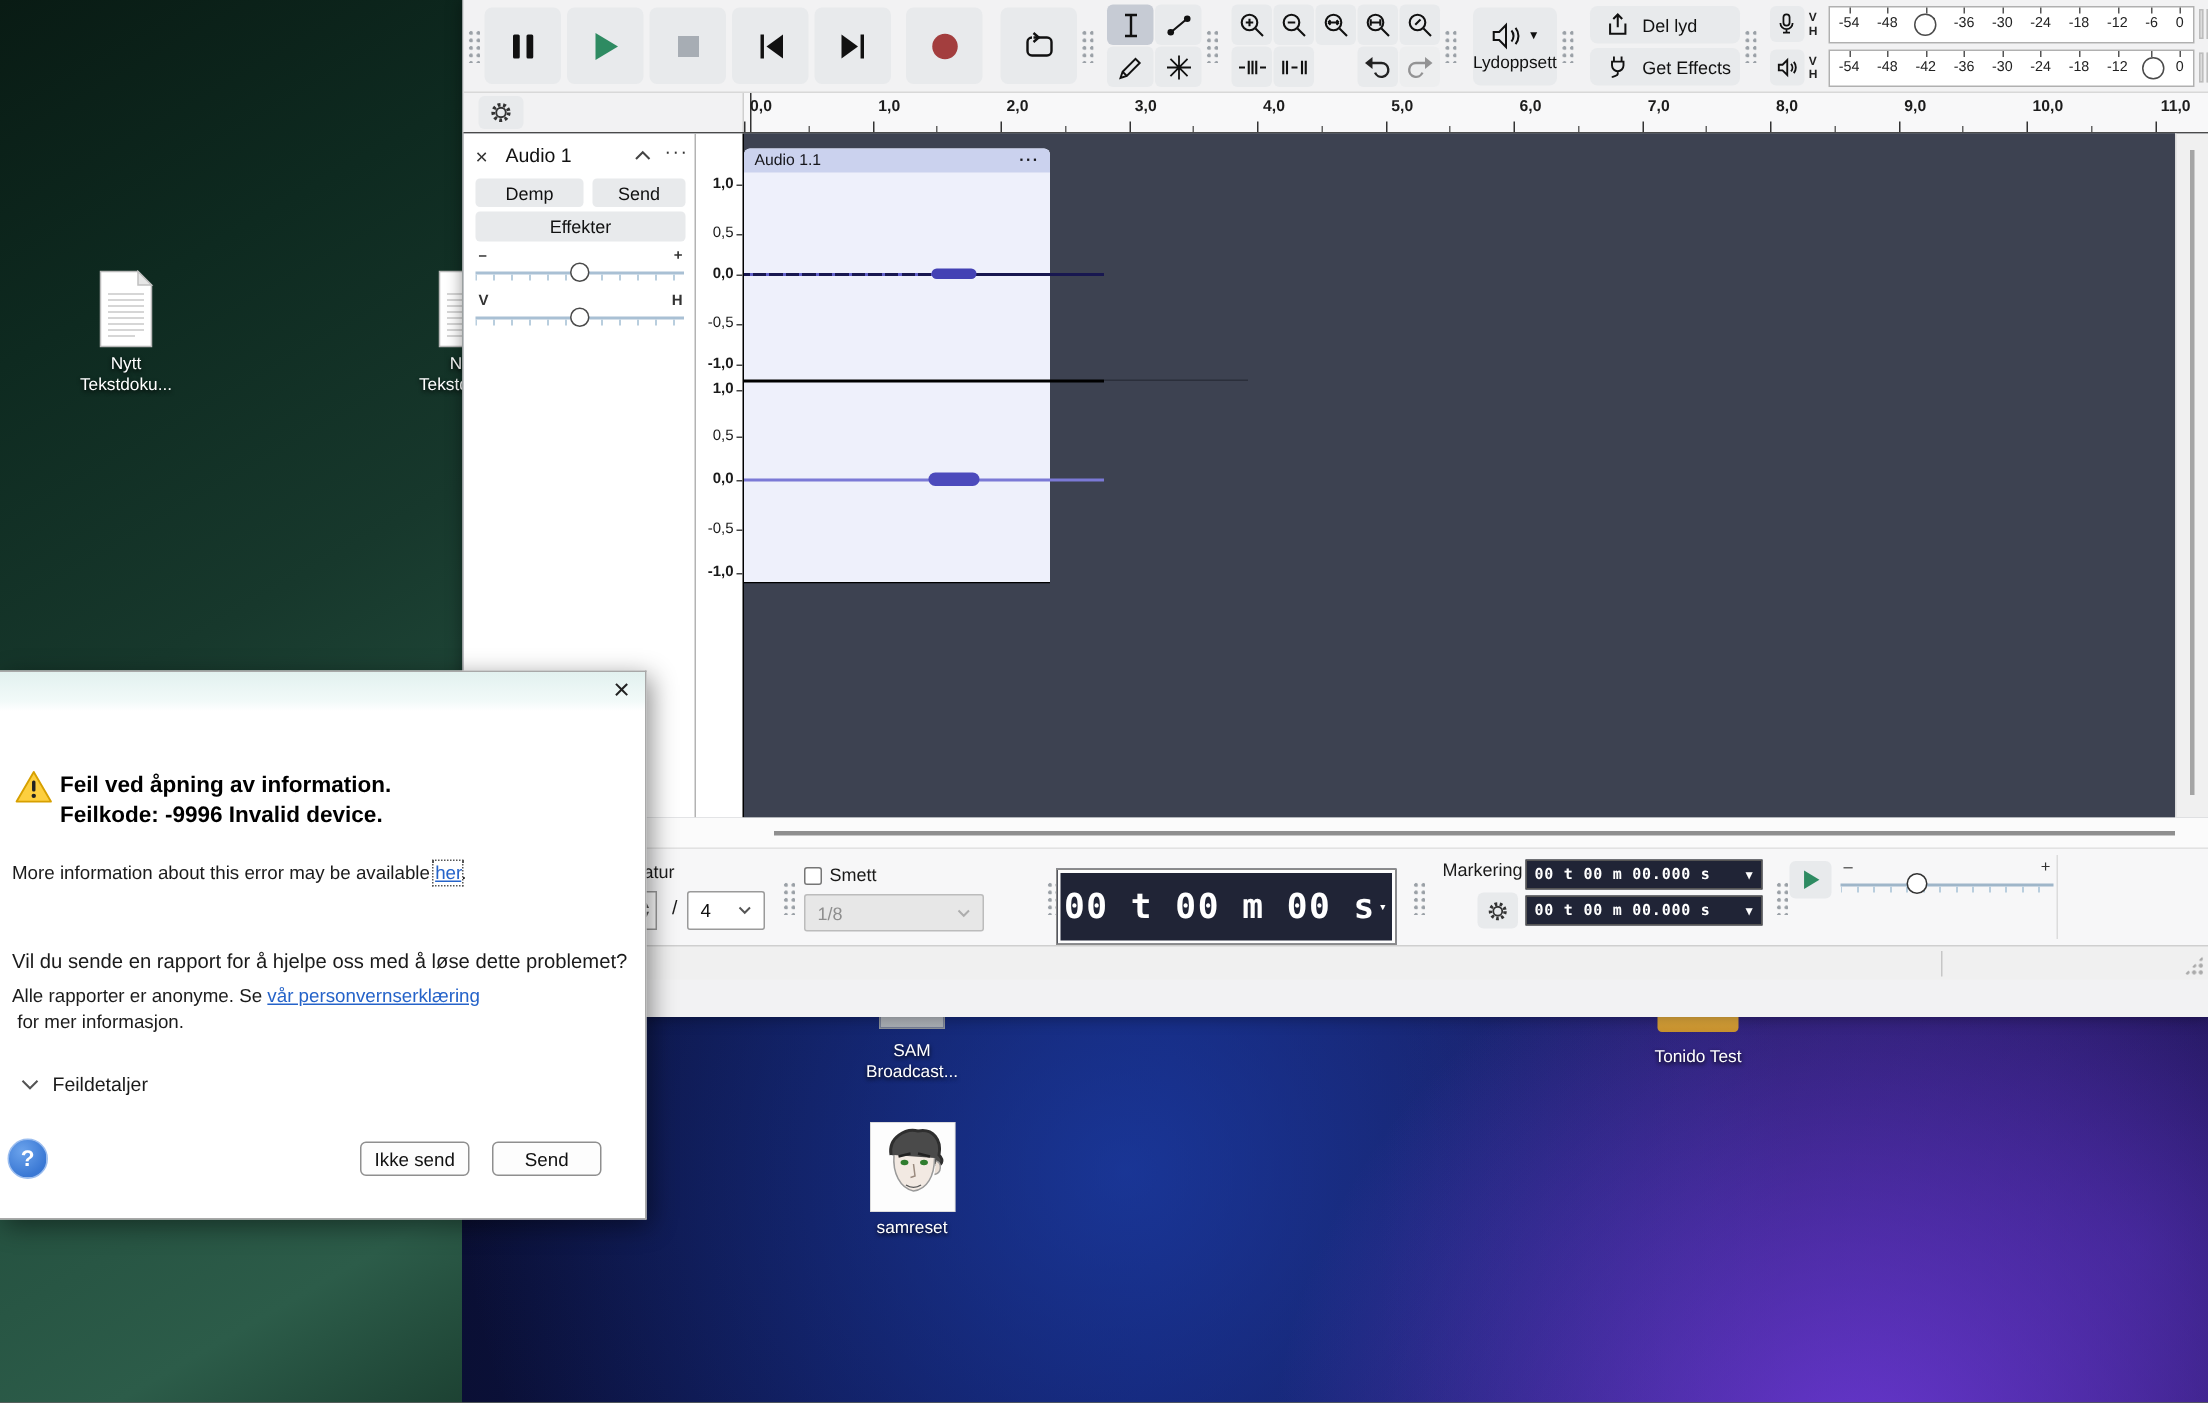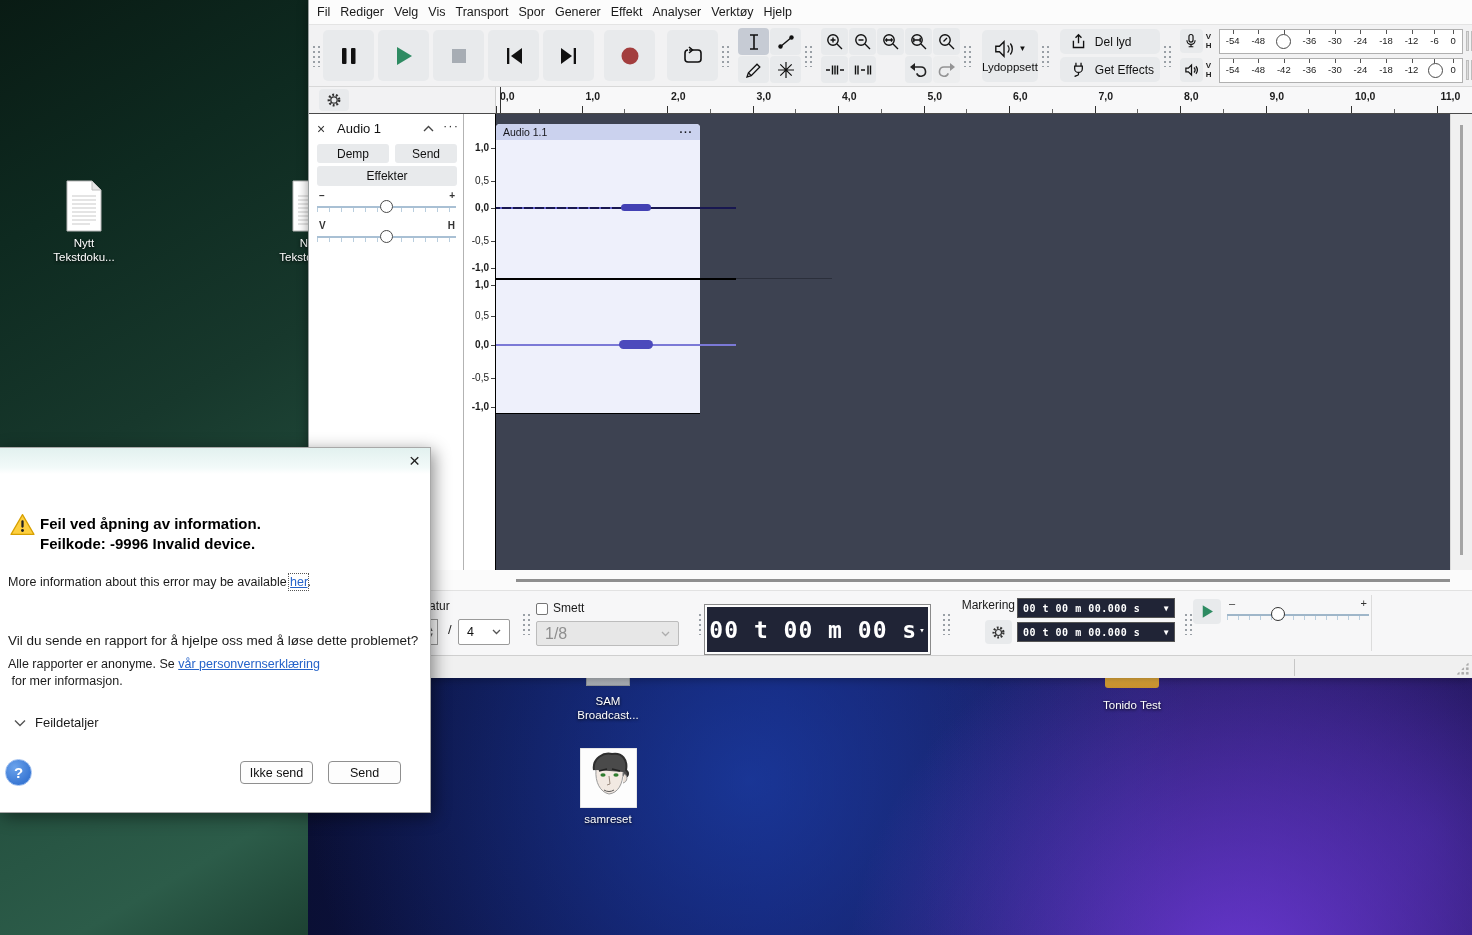--- a/index.html
+++ b/index.html
@@ -114,21 +114,21 @@
 
 #bottombar{position:relative;height:65px;background:#f7f7f8;border-top:1px solid #e2e2e2}
 #tsig-label{position:absolute;left:76px;top:8px;font-size:12px;color:#1a1a1a}
 #tsig-spin{position:absolute;left:107px;top:28px;width:22px;height:26px;background:#fff;border:1px solid #9a9a9a;font-size:6px;color:#555;display:flex;flex-direction:column;align-items:flex-end;justify-content:center;padding-right:3px;line-height:6px}
 #tsig-slash{position:absolute;left:139px;top:31px;font-size:13px;color:#1a1a1a}
 #tsig-combo{position:absolute;left:149px;top:28px;width:52px;height:26px;background:#fff;border:1px solid #9a9a9a;border-radius:2px;font-size:12.5px;color:#111;display:flex;align-items:center;padding:0 8px;justify-content:space-between}
 .g-b{position:absolute;top:22px}
 #gb1{left:210px}#gb2{left:386px}#gb3{left:630px}#gb4{left:872px}
 #smett-check{position:absolute;left:227px;top:12px;width:12px;height:12px;border:1px solid #767676;background:#fff;border-radius:2px}
 #smett-label{position:absolute;left:244px;top:10px;font-size:12px;color:#1a1a1a}
-#smett-combo{position:absolute;left:227px;top:30px;width:143px;height:25px;background:#e7e7e7;border:1px solid #bcbcbc;border-radius:2px;font-size:16px;color:#8f8f8f;display:flex;align-items:center;padding:0 8px;justify-content:space-between}
+#smett-combo{position:absolute;left:227px;top:30px;width:120px;height:25px;background:#e7e7e7;border:1px solid #bcbcbc;border-radius:2px;font-size:12px;color:#8f8f8f;display:flex;align-items:center;padding:0 8px;justify-content:space-between}
 #bigtime{position:absolute;left:395px;top:13px;width:227px;height:51px;background:#202436;border:1px solid #8a8a8a;box-shadow:0 0 0 2px #fdfdfd inset;color:#fff;display:flex;align-items:center;justify-content:center;font-family:"DejaVu Sans Mono",monospace;font-size:23px;font-weight:bold;letter-spacing:1px}
 #bigtime .caret{font-size:9px;margin-left:2px}
 #mark-label{position:absolute;left:640px;top:7px;width:66px;text-align:right;font-size:12px;color:#1a1a1a}
 #mark-gear{position:absolute;left:676px;top:29px;width:27px;height:24px;border-radius:4px}
 .timefield{position:absolute;left:708px;width:158px;height:20px;background:#202436;border:1px solid #555;color:#fff;display:flex;align-items:center;padding:0 5px;font-family:"DejaVu Sans Mono",monospace;font-size:10px;font-weight:bold;letter-spacing:.5px}
 #selstart{top:7px}#selend{top:31px}
 .timefield .caret{margin-left:auto;font-size:8px}
 #speed-play{position:absolute;left:884px;top:8px;width:28px;height:25px;border-radius:4px}
 #speed-slider{position:absolute;left:918px;top:6px;width:142px;height:30px}
 #speed-slider .minus{position:absolute;left:2px;top:0;font-size:11px;color:#333}
@@ -210,34 +210,20 @@
         <ellipse cx="36" cy="27" rx="2.6" ry="1.8" fill="#2f7d2f"></ellipse>
         <path d="M19 23 l8 -2 M32 21 l8 2" stroke="#222" stroke-width="1.6"></path>
         <path d="M29 28 l1 8 l-3 1" fill="none" stroke="#9a8a7e"></path>
         <path d="M24 42 c3 2 7 2 10 0" fill="none" stroke="#555"></path>
       </svg>
     <div>samreset</div>
   </div>
 
   <div id="win">
 
-    <div id="menubar">
-
-    <span class="menu-item">Fil</span>
-        <span class="menu-item">Rediger</span>
-        <span class="menu-item">Velg</span>
-        <span class="menu-item">Vis</span>
-        <span class="menu-item">Transport</span>
-        <span class="menu-item">Spor</span>
-        <span class="menu-item">Generer</span>
-        <span class="menu-item">Effekt</span>
-        <span class="menu-item">Analyser</span>
-        <span class="menu-item">Verktøy</span>
-        <span class="menu-item">Hjelp</span>
-      </div>
 
     <div id="toolbar">
       <span class="grip"></span>
       <div id="transport">
         <button class="btn t">
             <svg width="20" height="20" viewBox="0 0 20 20">
               <rect x="3" y="2" width="4.5" height="16" rx="1" fill="#111"></rect>
               <rect x="12" y="2" width="4.5" height="16" rx="1" fill="#111"></rect>
             </svg>
           </button>

